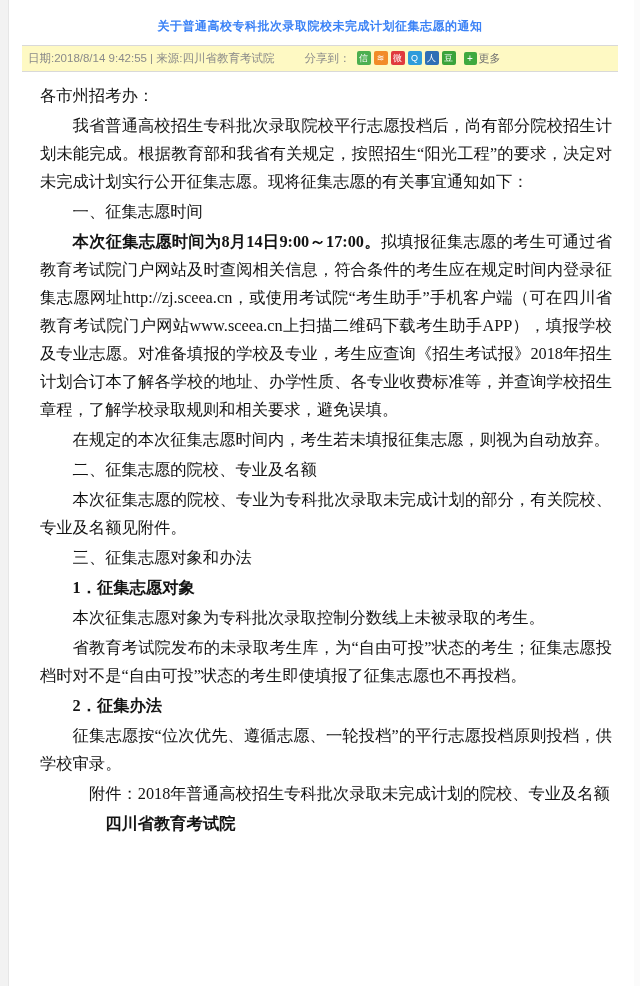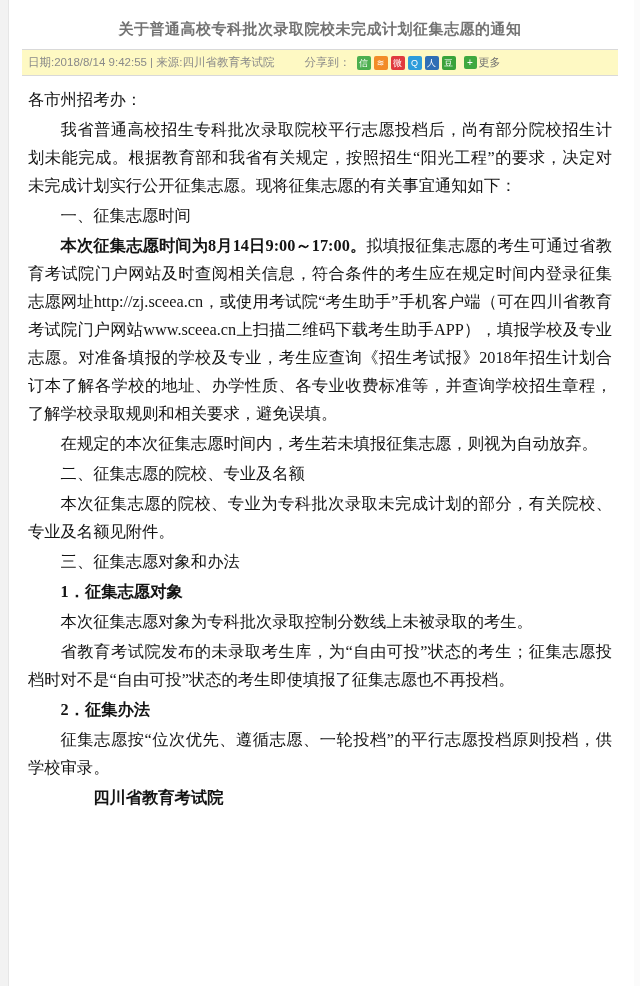--- a/index.html
+++ b/index.html
@@ -31,26 +31,26 @@
     border-right: 1px solid #e6e6e6;
   }
   .right-edge {
     position: absolute;
     right: 0; top: 0;
     width: 6px; height: 986px;
     background: #fbfbfb;
   }
   .title {
     text-align: center;
-    font-size: 15px;
+    font-size: 12px;
     font-weight: bold;
     letter-spacing: 0.5px;
     padding: 18px 14px 10px 14px;
     line-height: 1.4;
-    color: #737373;
+    color: #3b82f6;
     font-family: "Liberation Sans", "DejaVu Sans", sans-serif;
   }
   .meta-bar {
     border-top: 1px solid #d9d9d9;
     border-bottom: 1px solid #d9d9d9;
     background: #fef9c3;
     padding: 5px 6px 5px 6px;
     display: flex;
     align-items: center;
     font-size: 11.5px;
@@ -104,21 +104,21 @@
     display: inline-block;
     font-family: "Liberation Sans", "DejaVu Sans", sans-serif;
   }
   .body-text {
     padding: 10px 6px 0 6px;
     font-size: 16.3px;
     line-height: 1.72;
     color: #141414;
   }
   .body-text p {
-    margin: 0 0 2px 0;
+    margin: 0 0 2px 12px;
     text-align: justify;
     text-justify: inter-ideograph;
   }
   .indent2 { text-indent: 2em; }
   .bold { font-weight: bold; }
   .sec-head {
     text-indent: 2em;
     font-weight: normal;
   }
   .sub-head {
@@ -166,15 +166,16 @@
     <p class="indent2"><span class="bold">本次征集志愿时间为8月14日9:00～17:00。</span><span>拟填报征集志愿的考生可通过省教育考试院门户网站及时查阅相关信息，符合条件的考生应在规定时间内登录征集志愿网址http://zj.sceea.cn，或使用考试院“考生助手”手机客户端（可在四川省教育考试院门户网站www.sceea.cn上扫描二维码下载考生助手APP），填报学校及专业志愿。对准备填报的学校及专业，考生应查询《招生考试报》2018年招生计划合订本了解各学校的地址、办学性质、各专业收费标准等，并查询学校招生章程，了解学校录取规则和相关要求，避免误填。</span></p>
     <p class="indent2">在规定的本次征集志愿时间内，考生若未填报征集志愿，则视为自动放弃。</p>
     <p class="sec-head">二、征集志愿的院校、专业及名额</p>
     <p class="indent2">本次征集志愿的院校、专业为专科批次录取未完成计划的部分，有关院校、专业及名额见附件。</p>
     <p class="sec-head">三、征集志愿对象和办法</p>
     <p class="sub-head">1．征集志愿对象</p>
     <p class="indent2">本次征集志愿对象为专科批次录取控制分数线上未被录取的考生。</p>
     <p class="indent2">省教育考试院发布的未录取考生库，为“自由可投”状态的考生；征集志愿投档时对不是“自由可投”状态的考生即使填报了征集志愿也不再投档。</p>
     <p class="sub-head">2．征集办法</p>
     <p class="indent2">征集志愿按“位次优先、遵循志愿、一轮投档”的平行志愿投档原则投档，供学校审录。</p>
+    <p class="attach">附件：2018年普通高校招生专科批次录取未完成计划的院校、专业及名额</p>
     <p class="sign">四川省教育考试院</p>
   </div>
 </div>
 
 </body></html>

